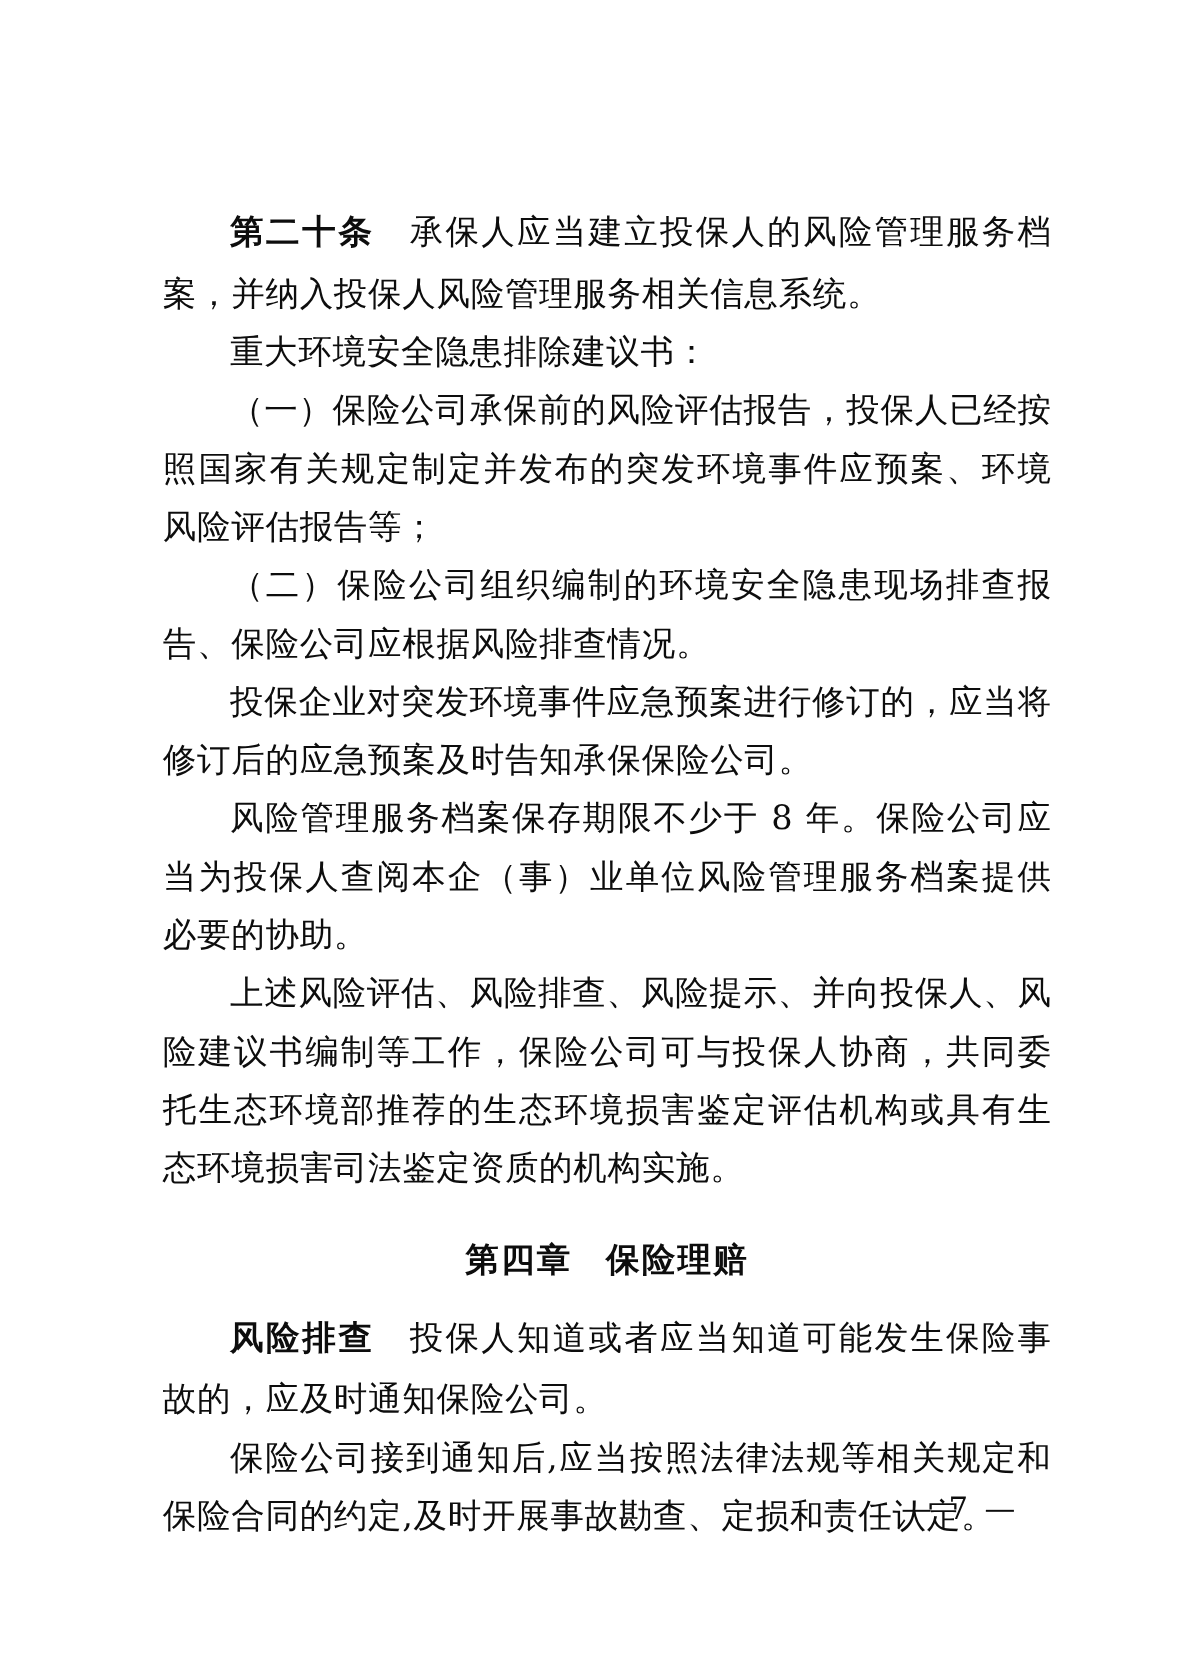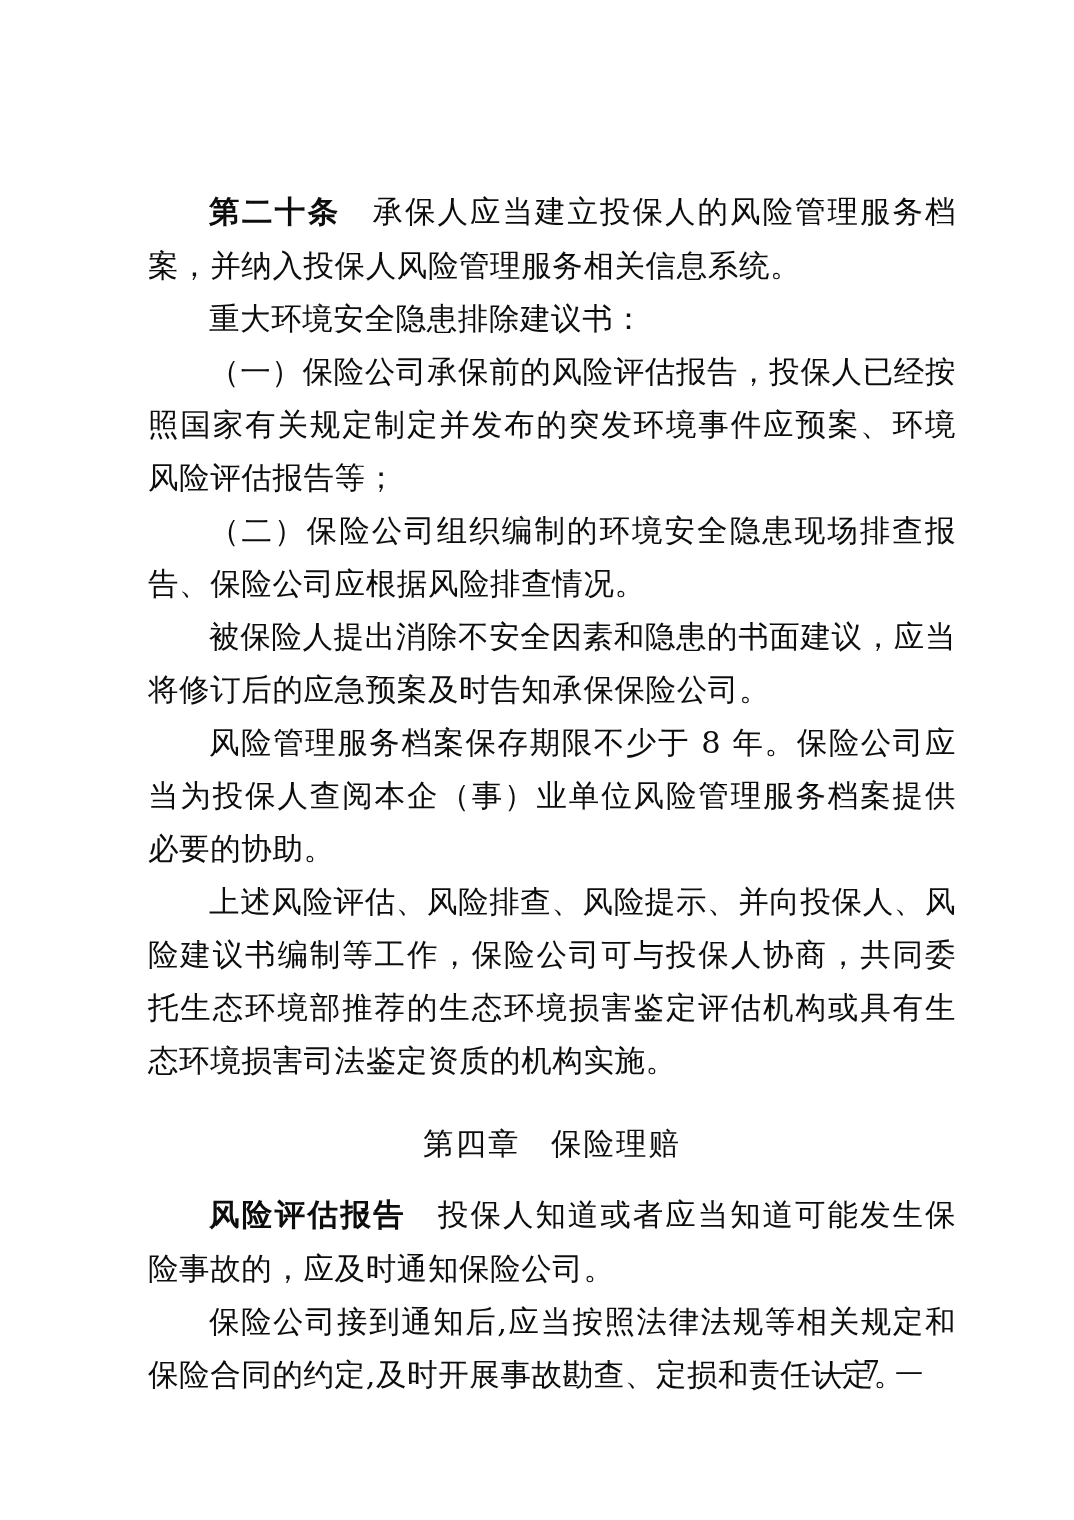--- a/index.html
+++ b/index.html
@@ -30,32 +30,32 @@
     letter-spacing: 0.6px;
     text-align: justify;
     text-justify: inter-character;
   }
   p {
     margin: 0;
     text-indent: 2em;
   }
   .art-label {
     font-weight: bold;
-    font-family: Liberation Serif, serif;
+    font-family: Liberation Mono, monospace;
     letter-spacing: 1px;
   }
   .art-gap {
     display: inline-block;
     width: 1em;
   }
   .chapter-heading {
     text-align: center;
     font-size: 30.5px;
     line-height: 53px;
-    font-weight: normal;
+    font-weight: bold;
     letter-spacing: 2px;
     margin: 30px 0 18px 0;
   }
   .chapter-gap {
     display: inline-block;
     width: 1em;
   }
   .page-number {
     position: absolute;
     right: 148px;
@@ -73,28 +73,28 @@
 
 
     <p><span class="art-label">第二十条</span><span class="art-gap"></span><span>承保人应当建立投保人的风险管理服务档案，并纳入投保人风险管理服务相关信息系统。</span></p>
 
     <p>重大环境安全隐患排除建议书：</p>
 
     <p>（一）保险公司承保前的风险评估报告，投保人已经按照国家有关规定制定并发布的突发环境事件应预案、环境风险评估报告等；</p>
 
     <p>（二）保险公司组织编制的环境安全隐患现场排查报告、保险公司应根据风险排查情况。</p>
 
-    <p>被保险人提出消除不安全因素和隐患的书面建议，应当将修订后的应急预案及时告知承保保险公司。</p>
+    <p>投保企业对突发环境事件应急预案进行修订的，应当将修订后的应急预案及时告知承保保险公司。</p>
 
     <p>风险管理服务档案保存期限不少于 8 年。保险公司应当为投保人查阅本企（事）业单位风险管理服务档案提供必要的协助。</p>
 
     <p>上述风险评估、风险排查、风险提示、并向投保人、风险建议书编制等工作，保险公司可与投保人协商，共同委托生态环境部推荐的生态环境损害鉴定评估机构或具有生态环境损害司法鉴定资质的机构实施。</p>
 
     <div class="chapter-heading"><span>第四章</span><span class="chapter-gap"></span><span>保险理赔</span></div>
 
-    <p><span class="art-label">风险评估报告</span><span class="art-gap"></span><span>投保人知道或者应当知道可能发生保险事故的，应及时通知保险公司。</span></p>
+    <p><span class="art-label">风险排查</span><span class="art-gap"></span><span>投保人知道或者应当知道可能发生保险事故的，应及时通知保险公司。</span></p>
 
     <p>保险公司接到通知后,应当按照法律法规等相关规定和保险合同的约定,及时开展事故勘查、定损和责任认定。</p>
 
   </div>
 
   <div class="page-number">— 7 —</div>
 </div>
 
 </body></html>

